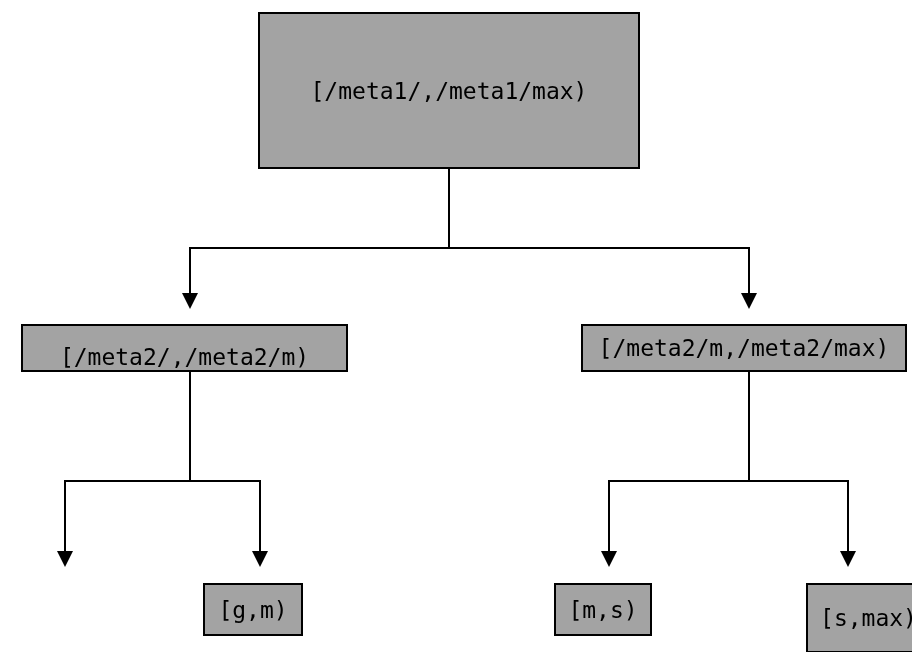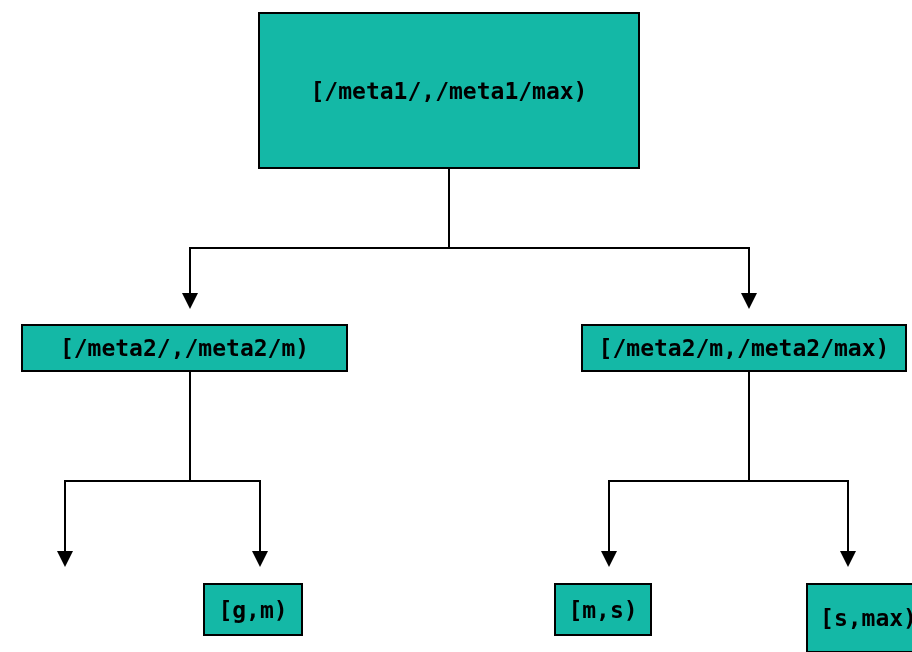--- a/index.html
+++ b/index.html
@@ -20,31 +20,31 @@
     left: 0;
     top: 0;
     width: 912px;
     height: 652px;
     pointer-events: none;
   }
   .node {
     position: absolute;
     box-sizing: border-box;
     border: 2px solid #000000;
-    background: #14b8a6;
+    background: #a3a3a3;
     display: flex;
     align-items: center;
     justify-content: center;
     color: #000000;
-    font-weight: 700;
+    font-weight: 400;
     font-size: 23px;
     white-space: nowrap;
   }
   .node-root   { left: 258px; top: 12px;  width: 382px; height: 157px; }
-  .node-l2-left  { left: 21px;  top: 324px; width: 327px; height: 48px; }
+  .node-l2-left  { left: 21px;  top: 324px; width: 327px; height: 48px; align-items: flex-end; }
   .node-l2-right { left: 581px; top: 324px; width: 326px; height: 48px; align-items: center; }
   .node-leaf-ag   { left: 8px;   top: 583px; width: 100px; height: 53px; }
   .node-leaf-gm   { left: 203px; top: 583px; width: 100px; height: 53px; }
   .node-leaf-ms   { left: 554px; top: 583px; width: 98px;  height: 53px; }
   .node-leaf-smax { left: 778px; top: 583px; width: 125px; height: 70px; margin-left: 28px; }
 </style>
 </head>
 <body>
 
 <div class="canvas">

